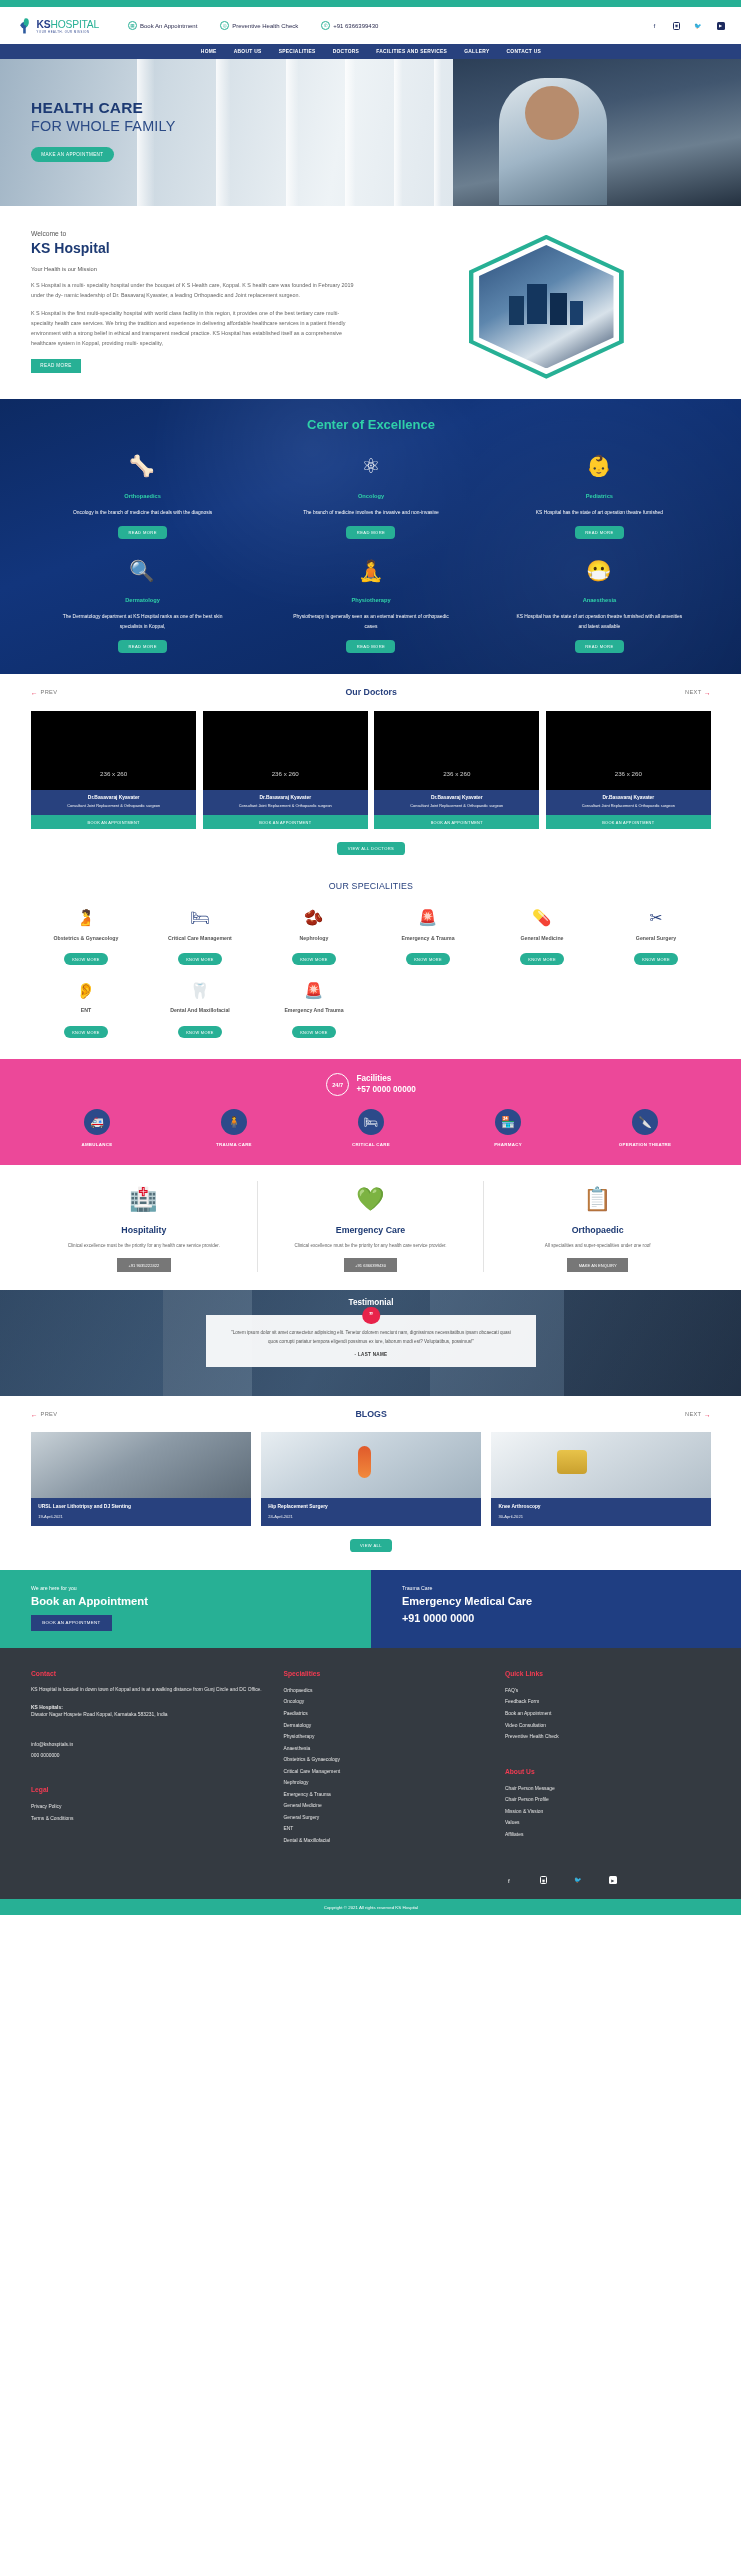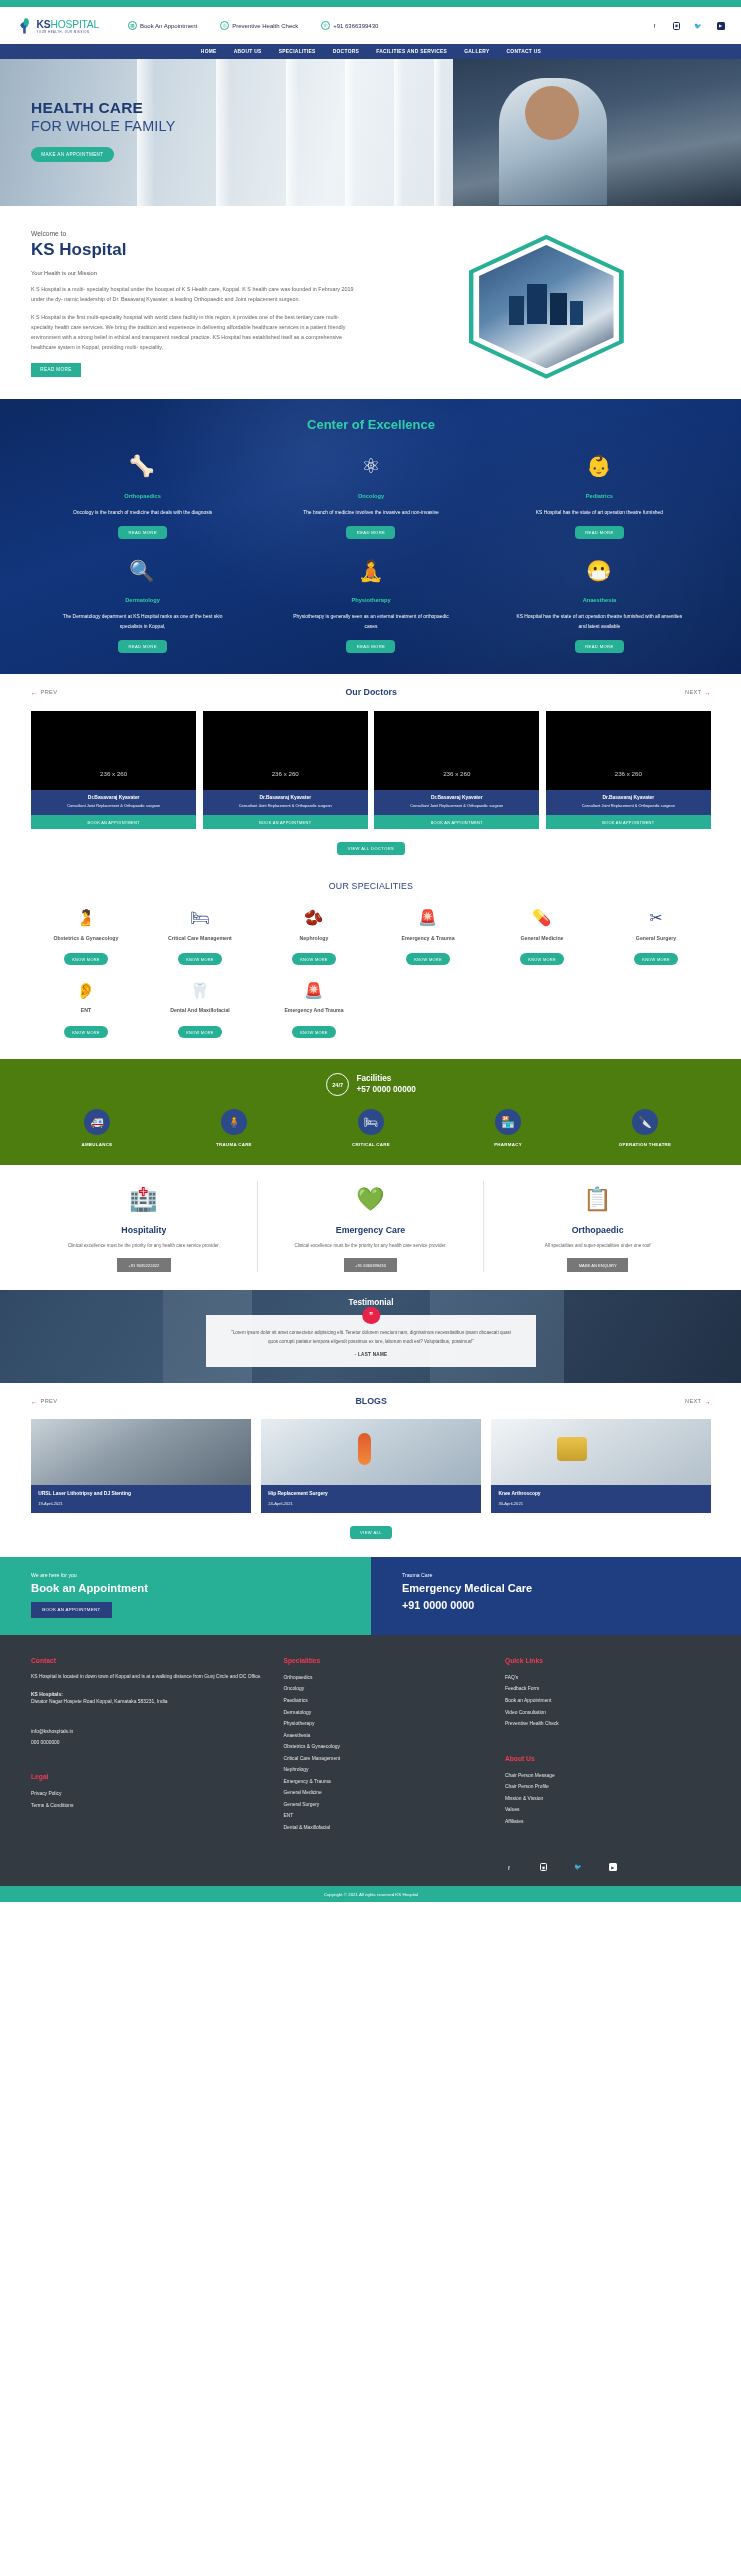--- a/index.html
+++ b/index.html
@@ -48,21 +48,21 @@
   .hero-inner { position:relative; z-index:3; padding:40px 0 0 31px; }
   .hero-t1 { font-size:15.5px; font-weight:bold; color:#1d3a73; letter-spacing:0.2px; }
   .hero-t2 { font-size:14.4px; color:#2b4a85; letter-spacing:0.2px; margin-top:1.5px; }
   .btn-pill { display:inline-block; background:#27b095; color:#fff; font-size:4.6px; letter-spacing:0.4px;
               padding:4.6px 10.3px; border-radius:11.3px; margin-top:13.4px; cursor:pointer; }
 
   
   .about { display:flex; padding:24px 31px 20.6px; gap:20.6px; }
   .about-l { width:330px; }
   .welcome { font-size:6.7px; color:#555; }
-  .about-h { font-size:17px; font-weight:bold; color:#1d3a73; margin-top:3.1px; }
+  .about-h { font-size:14px; font-weight:bold; color:#1d3a73; margin-top:3.1px; }
   .mission { font-size:5.7px; color:#555; margin-top:10.3px; }
   .about-p { font-size:5.4px; line-height:1.85; color:#666; margin-top:8.2px; }
   .btn-sq { display:inline-block; background:#27b095; color:#fff; font-size:4.6px; letter-spacing:0.4px;
             padding:4.6px 9.3px; margin-top:10.3px; cursor:pointer; }
   .about-r { flex:1; display:flex; align-items:flex-start; justify-content:center; padding-top:5.2px; }
   .hex { width:155px; height:144px; position:relative; }
   .hex .o { position:absolute; inset:0; clip-path:polygon(50% 0,100% 25%,100% 75%,50% 100%,0 75%,0 25%);
             background:#27b095; }
   .hex .i { position:absolute; inset:4.6px; clip-path:polygon(50% 0,100% 25%,100% 75%,50% 100%,0 75%,0 25%);
             background:#fff; }
@@ -105,41 +105,41 @@
   .spec { padding:8.2px 31px 20.6px; }
   .spec-h { text-align:center; font-size:8.8px; font-weight:normal; color:#28417e; letter-spacing:0.2px; }
   .spec-grid { display:grid; grid-template-columns:repeat(6,1fr); gap:13.4px 4.1px; margin-top:15.5px; }
   .spec-card { text-align:center; }
   .spec-ico { height:24px; display:flex; align-items:center; justify-content:center; font-size:15.5px; color:#28417e; }
   .spec-name { font-size:5.2px; font-weight:bold; color:#555; line-height:1.5; margin-top:4.6px; min-height:14.4px; }
   .btn-know { display:inline-block; background:#27b095; color:#fff; font-size:3.9px; letter-spacing:0.3px;
               padding:3.6px 8.2px; border-radius:6.2px; margin-top:4.1px; cursor:pointer; }
 
   
-  .fac { background:#4d7c0f; padding:14.4px 31px 18.5px; color:#fff; text-align:center; }
+  .fac { background:#ec4899; padding:14.4px 31px 18.5px; color:#fff; text-align:center; }
   .fac-top { display:flex; align-items:center; justify-content:center; gap:7.2px; }
   .fac-247 { width:23px; height:23px; border-radius:50%; border:1px solid #fff;
              display:flex; align-items:center; justify-content:center; font-size:5.7px; font-weight:bold; }
   .fac-label { font-size:8.2px; font-weight:bold; line-height:1.25; text-align:left; }
   .fac-grid { display:grid; grid-template-columns:repeat(5,1fr); gap:5.2px; margin-top:13.4px; }
   .fac-circ { width:26px; height:26px; margin:0 auto; border-radius:50%; background:#2c4a8a;
               display:flex; align-items:center; justify-content:center; font-size:11.3px; }
   .fac-name { font-size:4.4px; font-weight:bold; letter-spacing:0.3px; margin-top:6.2px; }
 
   
   .three { display:grid; grid-template-columns:repeat(3,1fr); padding:15.5px 31px 18.5px; }
   .tc { text-align:center; padding:0 13.4px; border-right:0.5px solid #e3e3e3; }
   .tc:last-child { border-right:none; }
   .tc-ico { font-size:23px; color:#27b095; height:37px; display:flex; align-items:center; justify-content:center; }
   .tc-h { font-size:8.8px; font-weight:bold; color:#1d3a73; margin-top:7.2px; }
   .tc-p { font-size:4.6px; color:#666; line-height:2; margin-top:6.2px; }
   .btn-grey { display:inline-block; background:#777; color:#fff; font-size:4.1px; padding:4.1px 11.3px; margin-top:8.2px; cursor:pointer; }
 
   
-  .testi { position:relative; height:93px; overflow:hidden;
+  .testi { position:relative; height:106px; overflow:hidden;
            background:linear-gradient(120deg,#24364f,#3d5570 45%,#1c2a3d); }
   .testi:before { content:""; position:absolute; inset:0; opacity:.35;
       background:linear-gradient(90deg,#4b6e8f 0 22%,#7d97ad 22% 34%,#3a5572 34% 58%,#6b87a3 58% 76%,#2b3f58 76% 100%); }
   .testi-h { position:relative; text-align:center; color:#fff; font-size:8.2px; font-weight:bold; padding-top:8.2px; }
   .testi-box { position:relative; width:330px; margin:8.2px auto 0; background:rgba(255,255,255,.93);
                padding:13.4px 20.6px 9.3px; text-align:center; }
   .quote { position:absolute; left:50%; top:-8.8px; transform:translateX(-50%); width:17.5px; height:17.5px;
            border-radius:50%; background:#e8234a; color:#fff; font-size:8.2px; font-weight:bold;
            display:flex; align-items:center; justify-content:center; }
   .testi-p { font-size:4.6px; color:#555; line-height:1.9; }

